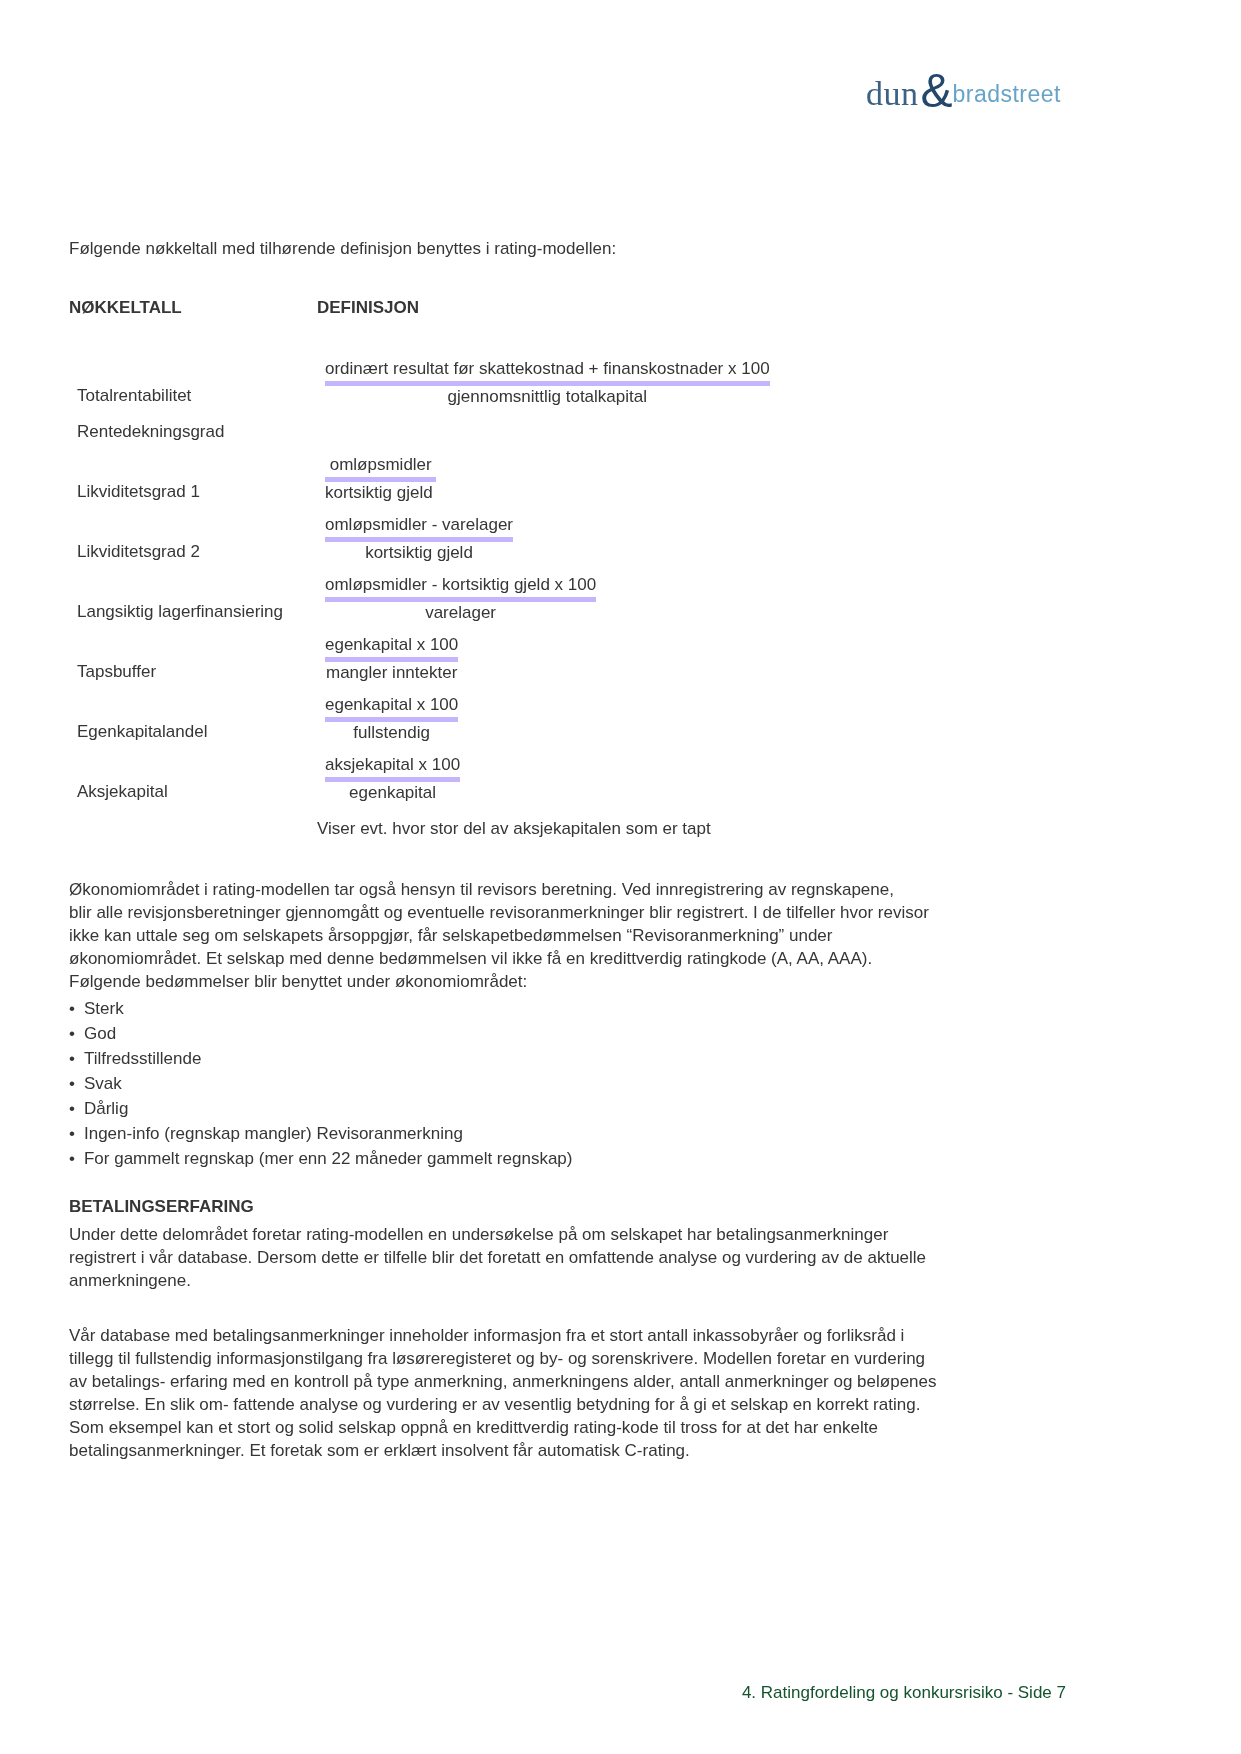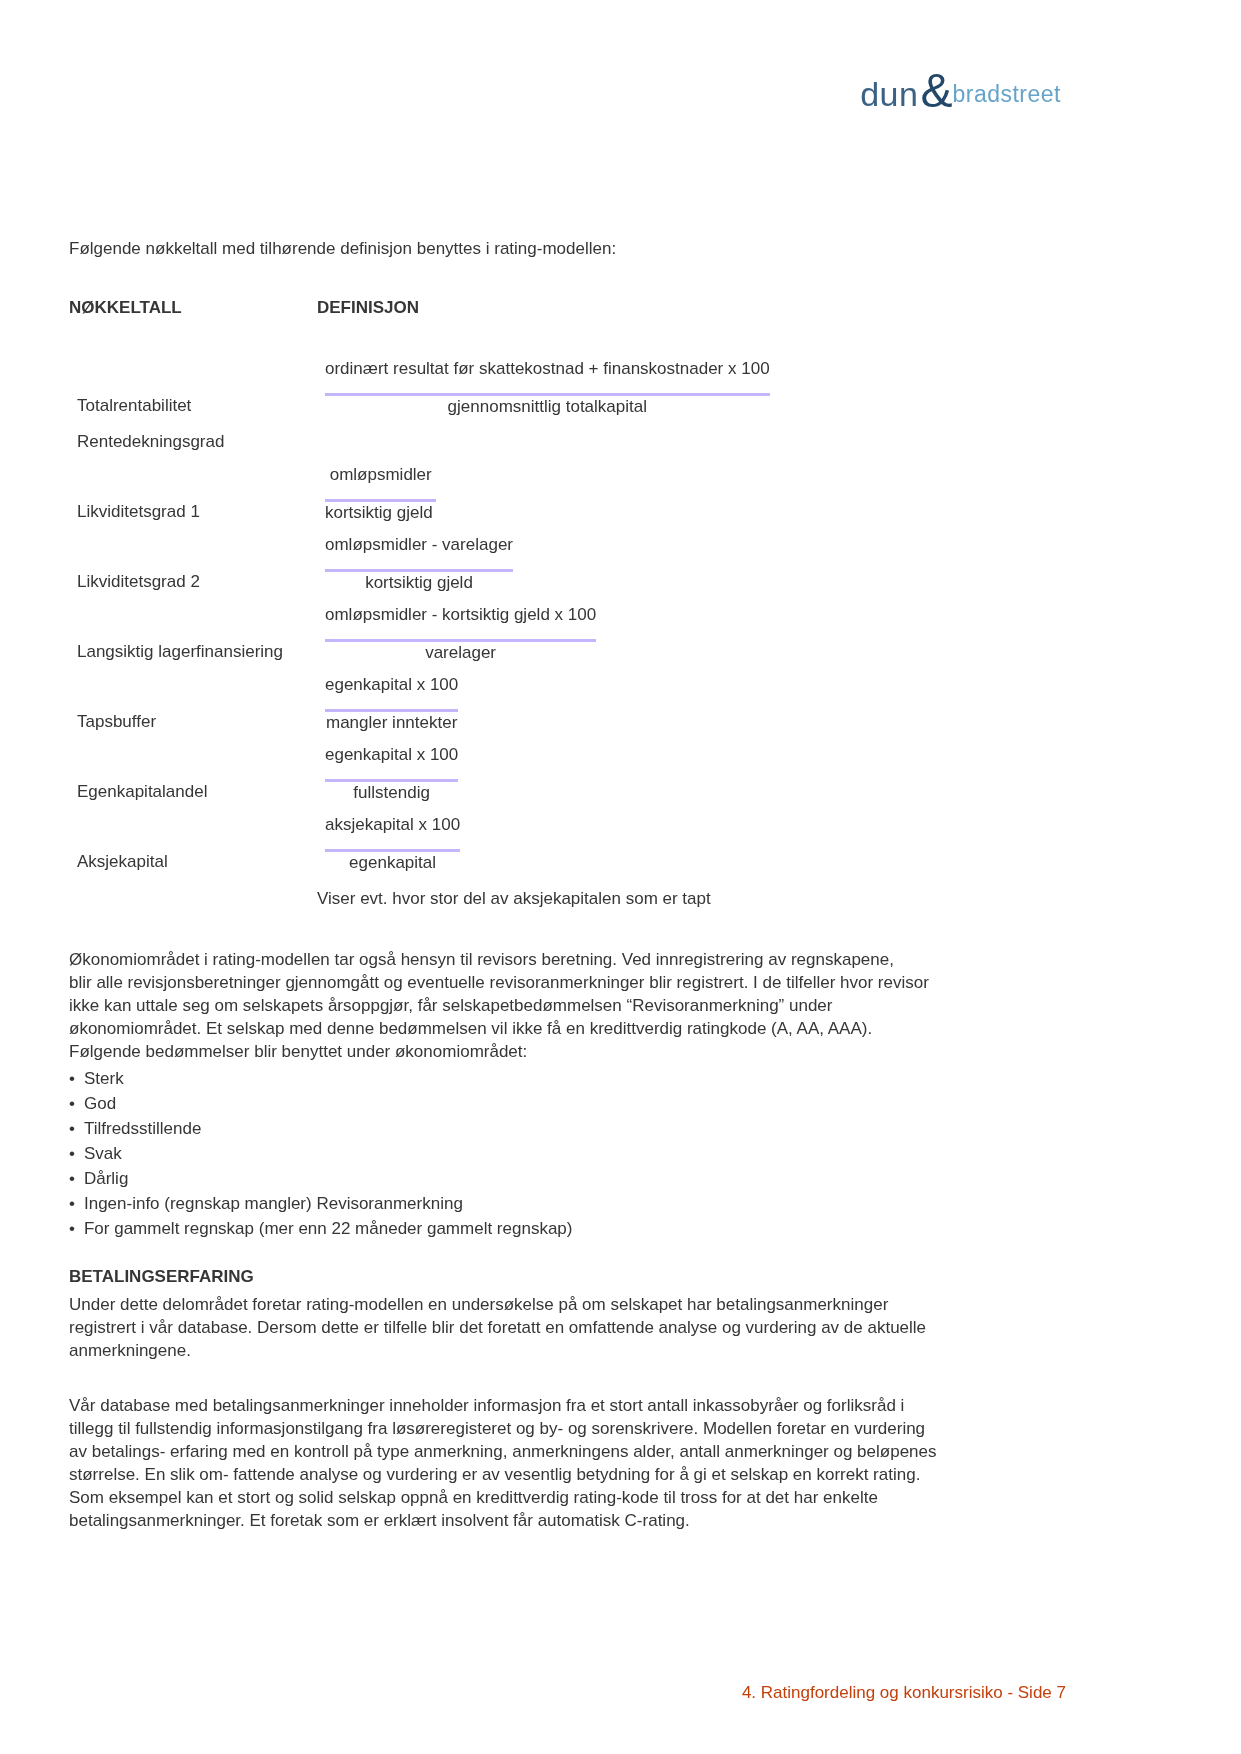--- a/index.html
+++ b/index.html
@@ -6,54 +6,54 @@
   html, body { background: #ffffff; }
   body {
     width: 1241px; height: 1754px;
     font-family: "Liberation Sans", "DejaVu Sans", sans-serif;
     color: #363636;
   }
   .page { position: relative; width: 1241px; height: 1754px; background: #fff; overflow: hidden; }
 
   
   .logo { position: absolute; top: 70px; right: 180px; display: flex; align-items: center; font-weight: 500; }
-  .logo-dun { font-size: 34px; color: #3c6183; letter-spacing: 0.5px; }
+  .logo-dun { font-size: 34px; color: #3c6183; letter-spacing: 0.5px; font-family: Liberation Serif, serif; }
   .logo-amp { font-size: 48px; color: #24486a; line-height: 1; margin: 0 0 0 2px; position: relative; top: -3px; }
   .logo-bradstreet { font-size: 23px; color: #66a3c9; letter-spacing: 0.5px; }
 
   
   .content { position: absolute; left: 69px; top: 237px; width: 996px; font-size: 17px; line-height: 23px; }
 
   .intro { margin-bottom: 36px; }
 
   .kv-header { display: flex; font-weight: bold; margin-bottom: 40px; }
   .col-label { width: 248px; flex: 0 0 248px; }
 
   .kv-row { display: flex; margin-bottom: 12px; align-items: flex-end; margin-left: 8px; }
   .kv-label { width: 248px; flex: 0 0 248px; padding-top: 1px; }
   .fraction { display: inline-block; text-align: center; line-height: 20px; }
   .fraction.align-left { text-align: left; }
-  .num { display: inline-block; border-bottom: 3px solid #c4b5fd; padding-bottom: 14px; white-space: pre; }
+  .num { display: inline-block; border-bottom: 5px solid #c4b5fd; padding-bottom: 2px; white-space: pre; }
   .den { padding-top: 1px; white-space: pre; }
 
   .note-row { display: flex; margin-top: 14px; }
 
   .para { white-space: pre-line; }
   .para-economy { margin-top: 38px; }
 
   .list-intro { }
   .bullets { list-style: none; margin-top: 3px; line-height: 25px; }
   .bullets li { display: flex; }
   .bullets li::before { content: "\2022"; margin-right: 9px; }
 
   .section-heading { font-weight: bold; margin-top: 24px; }
   .para-payment1 { margin-top: 5px; }
   .para-payment2 { margin-top: 32px; }
 
-  .footer { position: absolute; top: 1683px; right: 175px; font-size: 17px; color: #c2410c; }
+  .footer { position: absolute; top: 1683px; right: 175px; font-size: 17px; color: #14532d; }
 </style>
 </head>
 <body>
 
 <div class="page">
 
   <div class="logo">
     <span class="logo-dun">dun</span>
     <span class="logo-amp">&amp;</span>
     <span class="logo-bradstreet">bradstreet</span>

